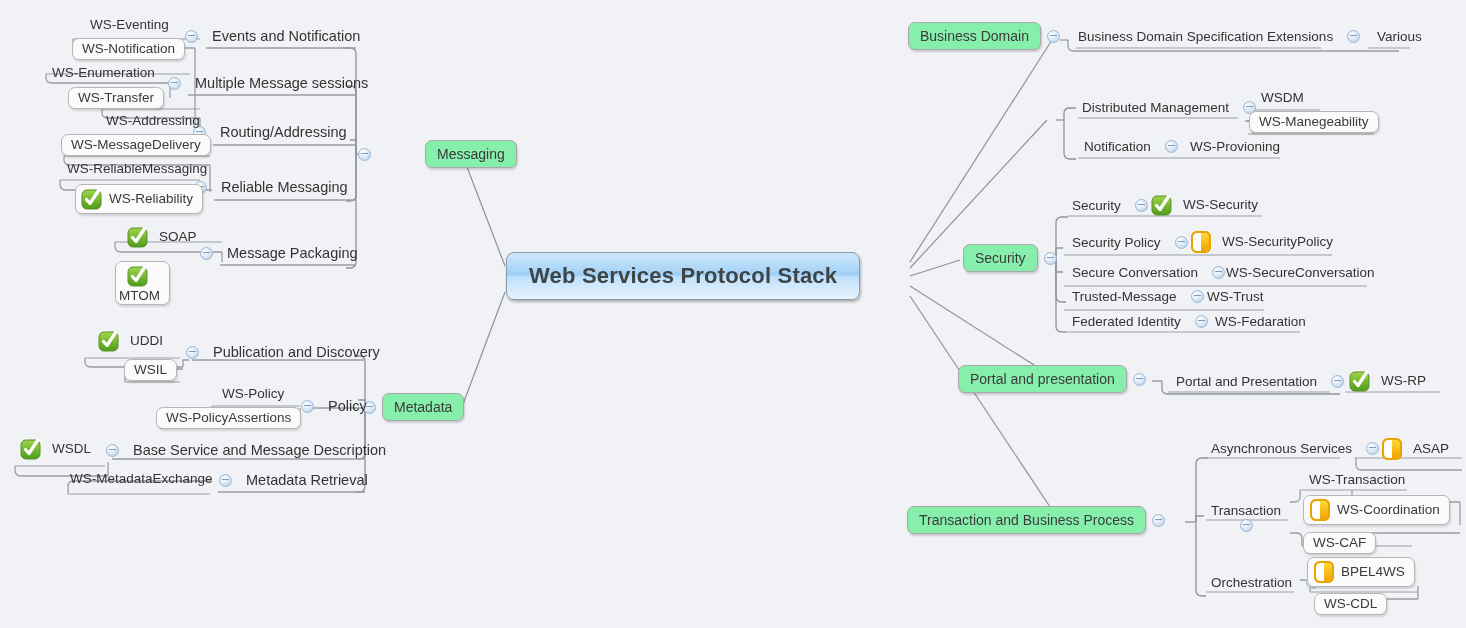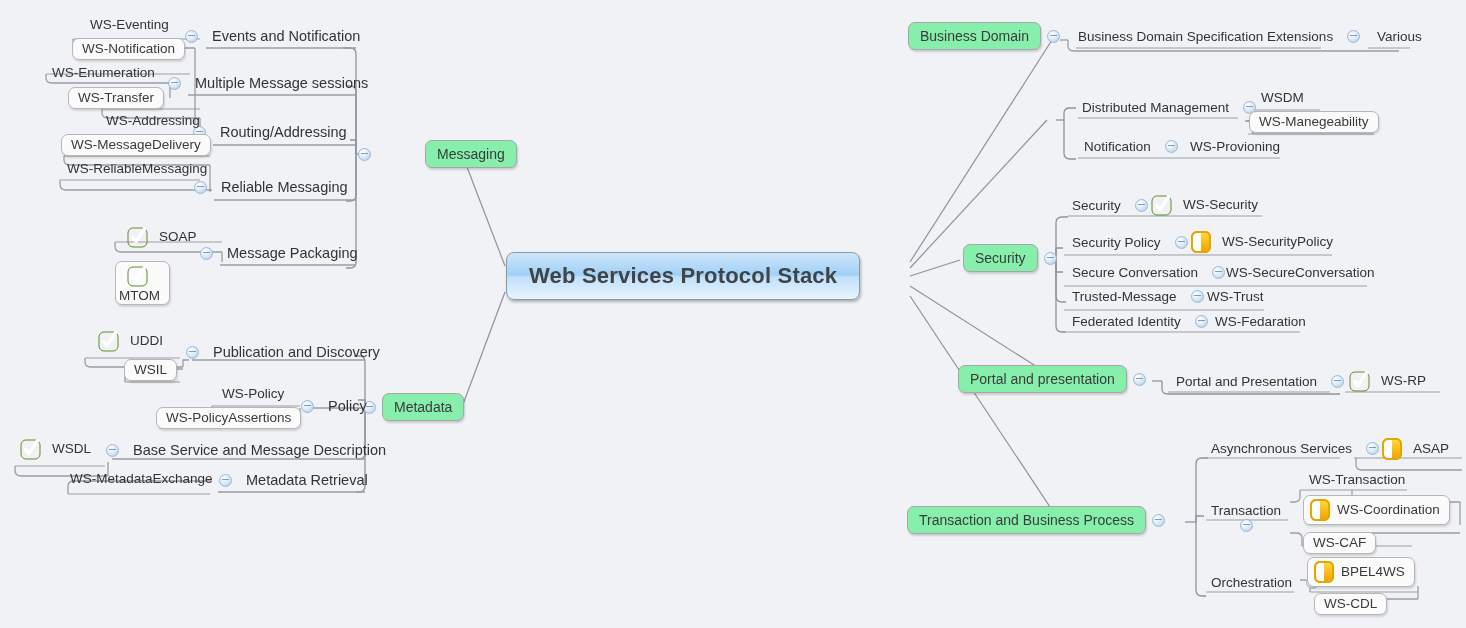--- a/index.html
+++ b/index.html
@@ -360,20 +360,35 @@
   <div class="node" style="left:102px; top:113px;">
     <span class="leaf lbl">WS-Addressing</span>
   </div>
   <div class="node" style="left:61px; top:134px;">
     <span class="boxed lbl">WS-MessageDelivery</span>
   </div>
 
   <div class="node" style="left:63px; top:161px;">
     <span class="leaf lbl">WS-ReliableMessaging</span>
   </div>
+  <div class="node boxed wicon" style="left:75px; top:184px;">
+    <span class="ico">
+      <svg width="26" height="26" viewBox="0 0 26 26">
+        <defs>
+            <linearGradient id="g1" x1="0" y1="0" x2="0" y2="1">
+          <stop offset="0" stop-color="#9fd44a"></stop>
+              <stop offset="1" stop-color="#4e9c19"></stop>
+            </linearGradient>
+          </defs>
+        <rect x="3" y="4" width="19" height="19" rx="5" fill="url(#g1)" stroke="#5a8f27"></rect>
+        <path d="M7.5 13.5 L11 17.5 L19.5 4.5" fill="none" stroke="#ffffff" stroke-width="3.2" stroke-linecap="round" stroke-linejoin="round"></path>
+      </svg>
+    </span>
+    <span class="lbl">WS-Reliability</span>
+  </div>
 
   <div class="node" style="left:125px; top:224px;">
     <span class="ico">
       <svg width="26" height="26" viewBox="0 0 26 26">
         <rect x="3" y="4" width="19" height="19" rx="5" fill="url(#g1)" stroke="#5a8f27"></rect>
         <path d="M7.5 13.5 L11 17.5 L19.5 4.5" fill="none" stroke="#ffffff" stroke-width="3.2" stroke-linecap="round" stroke-linejoin="round"></path>
       </svg>
     </span>
     <span class="leaf lbl">SOAP</span>
   </div>

